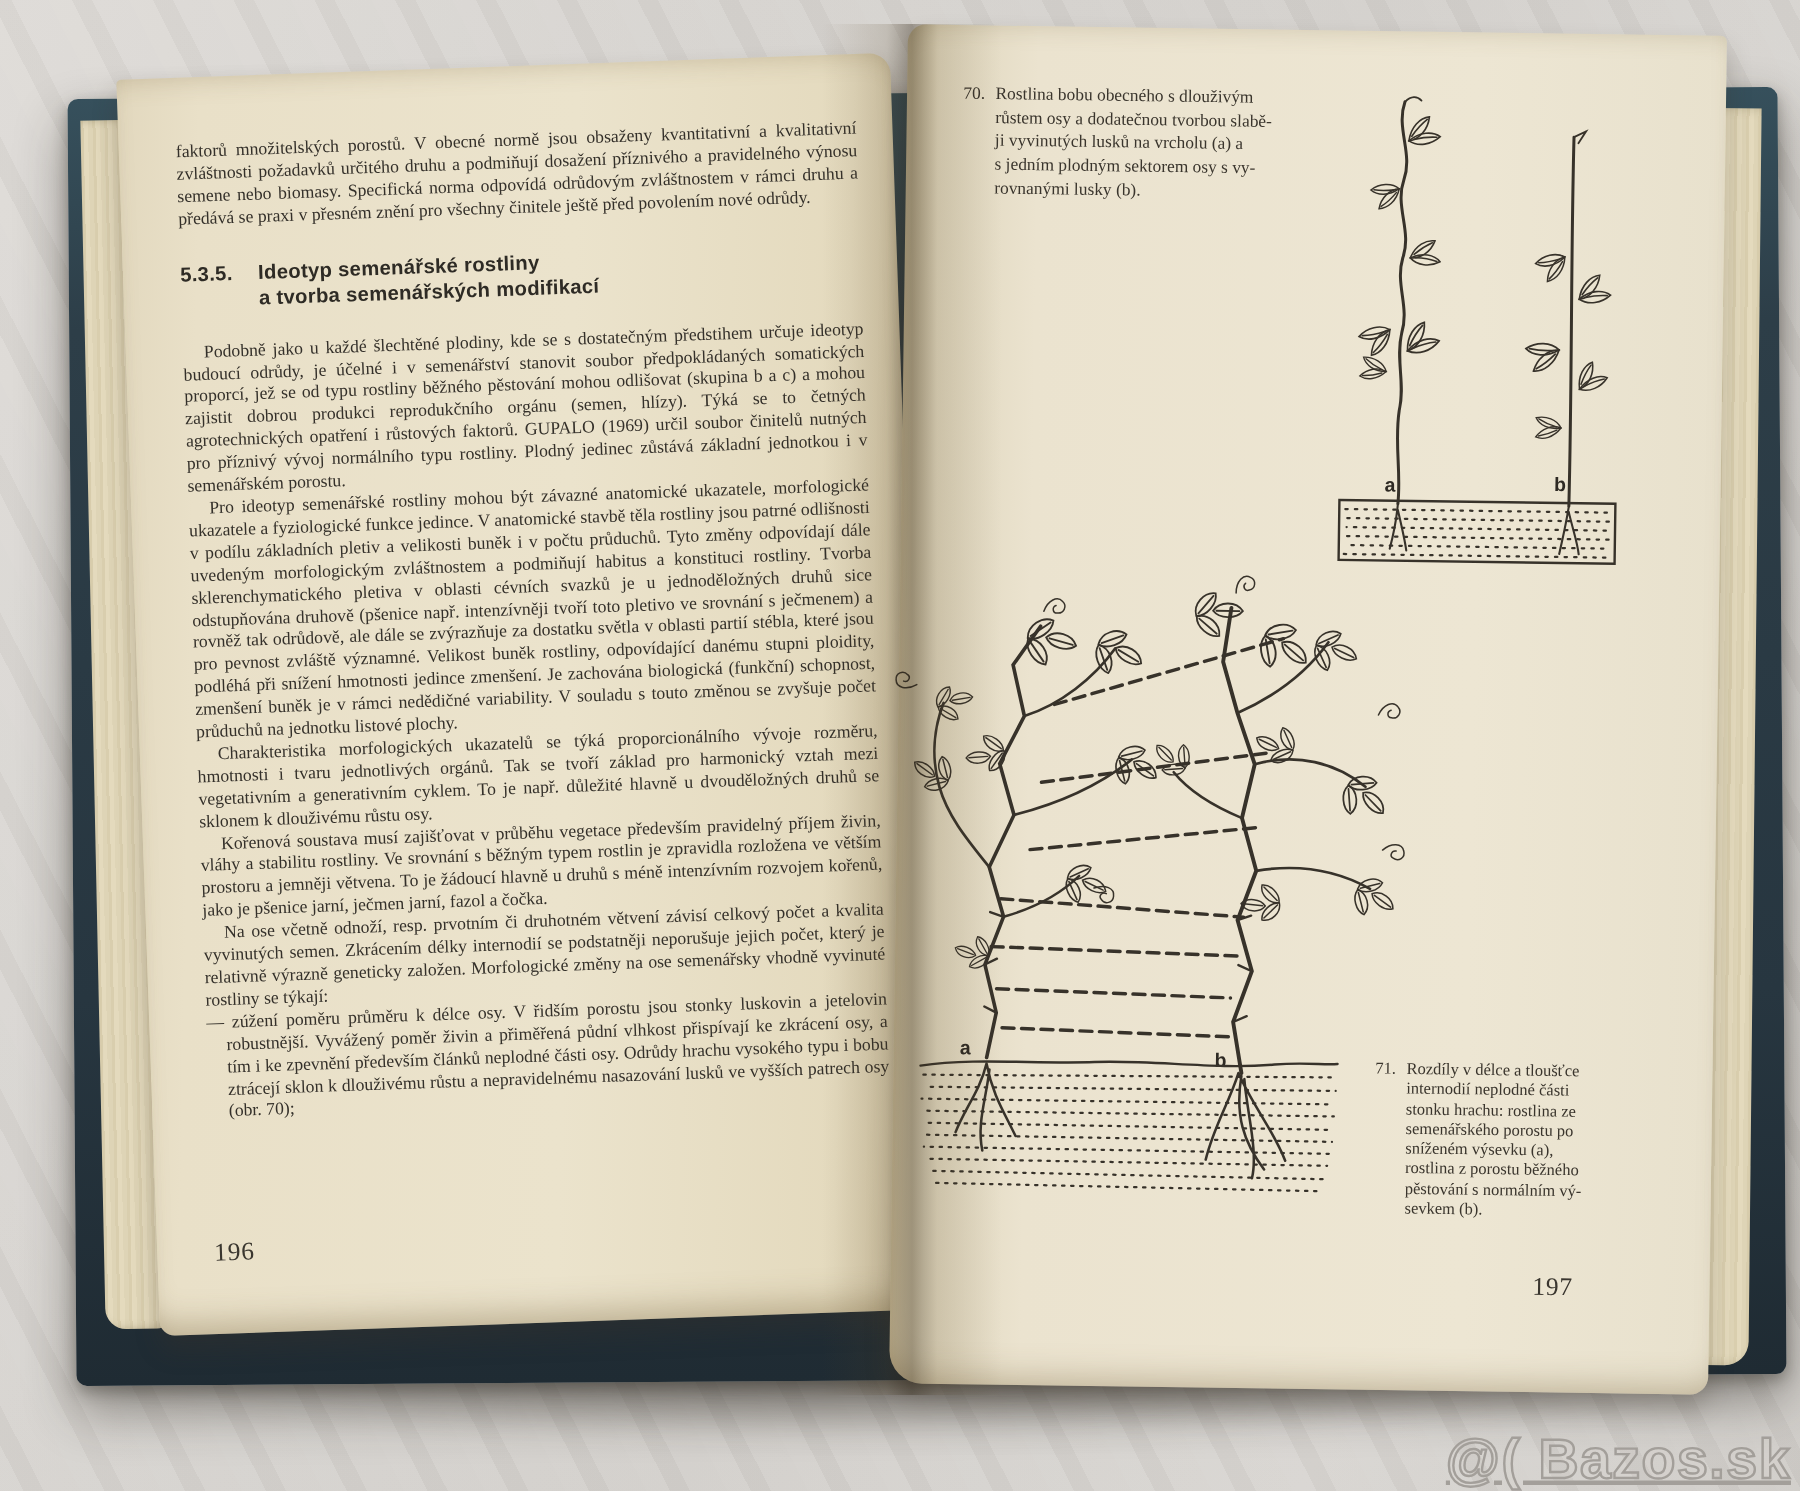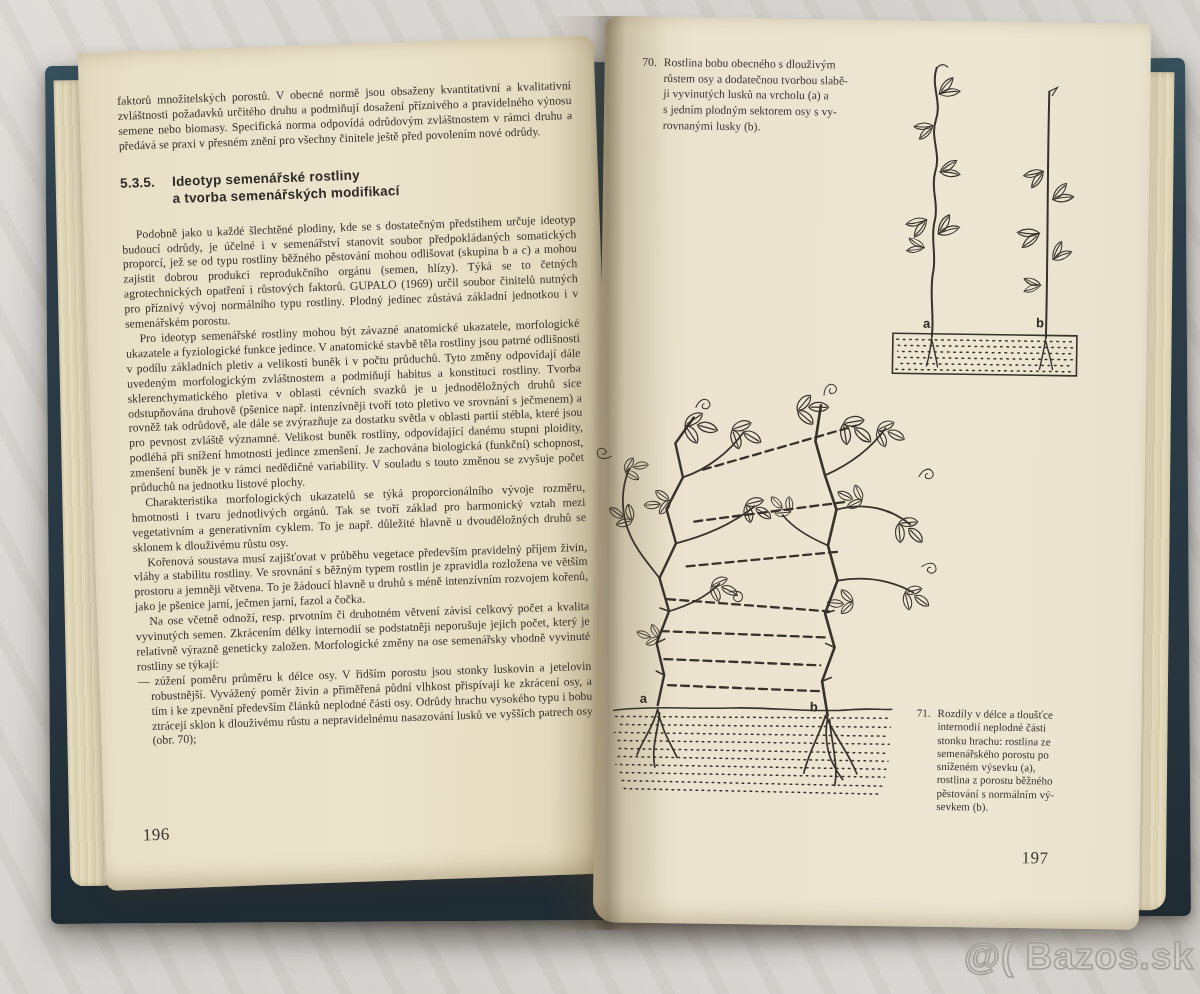--- a/index.html
+++ b/index.html
@@ -45,23 +45,23 @@
   .cap-text{white-space:pre-line;}
   .cap70{left:28px;top:38px;width:272px;font-size:11.6px;line-height:15.7px;}
   .cap70 .cap-num{width:24px;}
   .cap71{left:314px;top:686px;width:212px;font-size:11px;line-height:13.3px;}
   .cap71 .cap-num{width:21px;}
   svg.fig{position:absolute;overflow:visible;}
   .fig70{left:272px;top:30px;width:230px;height:352px;}
   .fig71{left:4px;top:356px;width:333px;height:440px;}
   .ink{stroke:#37322a;fill:none;stroke-linecap:round;}
   .figlabel{font-family:"Liberation Sans",sans-serif;font-weight:700;font-size:13px;fill:#2e2a24;}
-  .watermark{position:absolute;right:6px;bottom:16px;z-index:9;
+  .watermark{position:absolute;right:6px;bottom:0;z-index:9;
     font-family:"Liberation Sans",sans-serif;font-weight:700;font-size:37px;letter-spacing:1px;
-    color:rgba(215,212,207,.16);-webkit-text-stroke:1.6px #a39f9a;}
+    color:rgba(215,212,207,.16);text-decoration:underline;-webkit-text-stroke:1.6px #a39f9a;}
 </style>
 </head>
 <body>
 
 <div id="scene">
 
   <svg width="0" height="0" style="position:absolute" aria-hidden="true">
     <defs>
       <g id="leaf" class="ink" stroke-width="1.1">
         <path d="M-9,0 C-5,-6 5,-6 9,0 C5,5 -5,5 -9,0 Z"></path>

